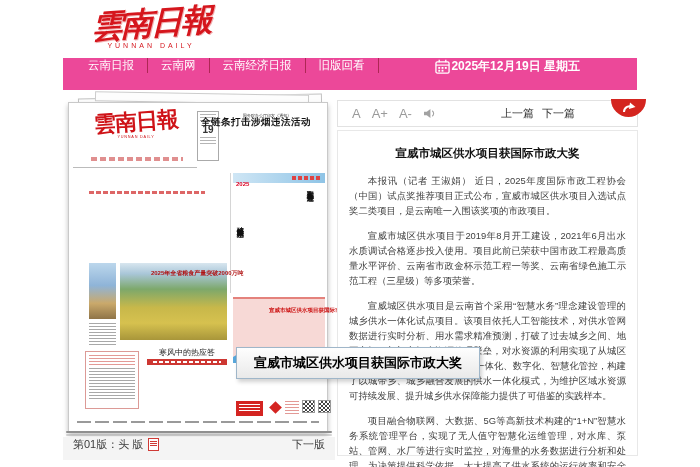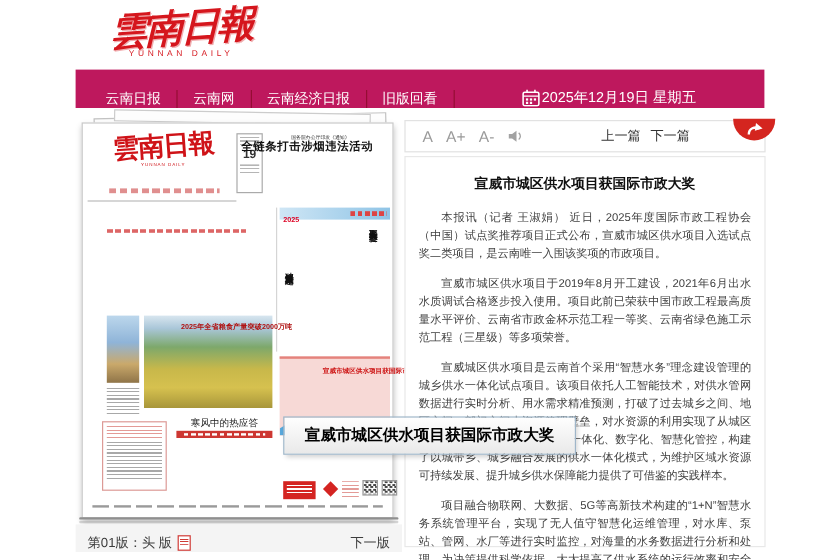--- a/index.html
+++ b/index.html
@@ -8,27 +8,27 @@
 
   
   .site-header{position:absolute;left:63px;top:0;width:574px;height:58px;background:#fff;}
   .logo{position:absolute;left:28px;top:2px;text-align:center;}
   .logo-text{display:inline-block;font-family:"DejaVu Serif",serif;font-weight:bold;font-style:italic;
              font-size:32px;color:#d5161d;letter-spacing:-2px;transform:rotate(-4deg) skewX(-4deg);
              text-shadow:1px 1px 0 rgba(213,22,29,.35);}
   .logo-sub{margin-top:-4px;font-size:7px;color:#d5161d;letter-spacing:3px;}
 
   
-  .navbar{position:absolute;left:63px;top:58px;width:574px;height:32px;background:#be185d;
-          display:flex;align-items:flex-end;color:#fff;}
+  .navbar{position:absolute;left:63px;top:58px;width:574px;height:32px;background:#ec4899;
+          display:flex;align-items:flex-start;color:#fff;}
   .nav-item{display:flex;align-items:center;padding:0 13px;font-size:11.5px;cursor:pointer;
             border-right:1px solid rgba(100,0,0,.45);white-space:nowrap;}
   .nav-item:first-child{margin-left:12px;}
   .nav-date-wrap{flex:1;display:flex;align-items:center;justify-content:center;gap:1px;
-                 font-size:12px;font-weight:normal;}
+                 font-size:12px;font-weight:bold;}
 
   
   .stack1{position:absolute;left:78px;top:96px;width:242px;height:8px;background:#fdfdfd;
           border:1px solid #c2c2c2;transform:rotate(-1.2deg);}
   .stack2{position:absolute;left:95px;top:93px;width:212px;height:8px;background:#fdfdfd;
           border:1px solid #cccccc;transform:rotate(1deg);}
   .paper-page{position:absolute;left:68px;top:102px;width:258px;height:328px;background:#fff;
               border:1px solid #c9c9c9;box-shadow:0 3px 5px rgba(0,0,0,.25);}
   .paper-page *{position:absolute;box-sizing:border-box;}
 
@@ -115,21 +115,21 @@
                  background:repeating-linear-gradient(180deg,#e39a96 0 1px,transparent 1px 3px);}
   .qr{width:13px;height:13px;border:1px solid #999;
       background:repeating-conic-gradient(#444 0% 25%,#fff 0% 50%);background-size:4px 4px;}
   .qr1{left:233px;top:297px;} .qr2{left:249px;top:297px;}
   .np-botline{left:8px;top:318px;width:242px;height:2px;
               background:repeating-linear-gradient(90deg,#9a9a9a 0 14px,transparent 14px 18px);}
 
   .paper-shadowline{position:absolute;left:66px;top:431px;width:266px;height:2px;background:#8f8f8f;
                     box-shadow:0 3px 0 rgba(140,140,140,.35);border-radius:2px;}
   .paper-footer{position:absolute;left:63px;top:437px;width:272px;height:23px;background:#f4f4f4;
-                display:flex;align-items:flex-end;justify-content:space-between;padding:0 10px;
+                display:flex;align-items:flex-start;justify-content:space-between;padding:0 10px;
                 box-sizing:border-box;font-size:11px;color:#3c3c3c;}
   .edition{display:flex;align-items:center;gap:5px;}
   .pdf-icon{display:inline-block;width:9px;height:11px;background:#fff;border:1px solid #cf3a35;position:relative;}
   .pdf-icon:before{content:"";position:absolute;left:1px;top:2px;right:1px;height:5px;
                    background:repeating-linear-gradient(180deg,#cf3a35 0 1px,transparent 1px 2px);}
   .next-page{cursor:pointer;}
 
   
   .toolbar{position:absolute;left:337px;top:100px;width:301px;height:27px;background:#fff;
            border:1px solid #e2e2e2;display:flex;align-items:center;padding:0 14px;box-sizing:border-box;}

